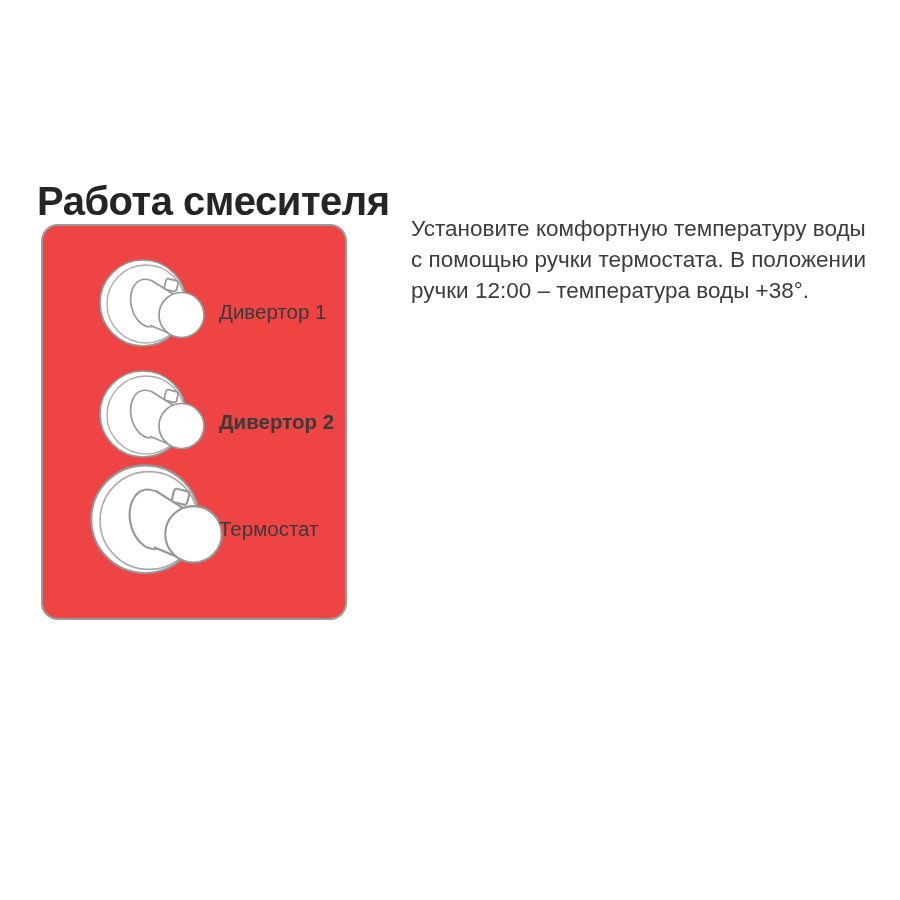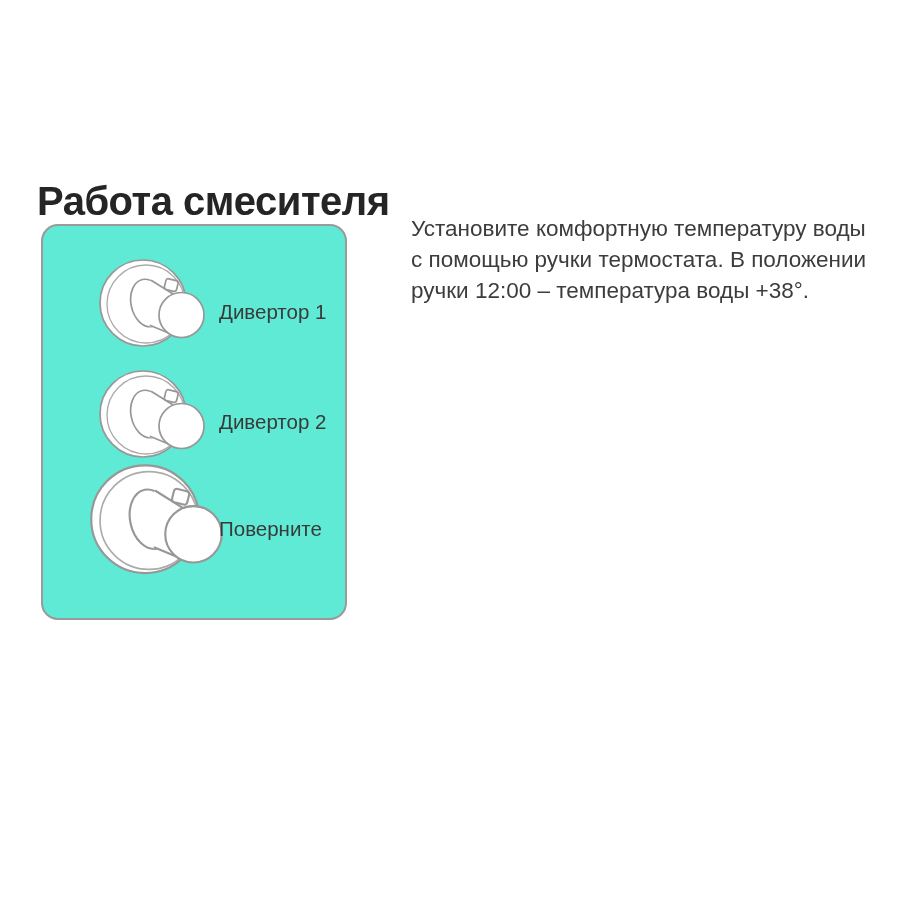--- a/index.html
+++ b/index.html
@@ -6,32 +6,32 @@
   body{width:900px;height:900px;font-family:"Liberation Sans",sans-serif;overflow:hidden;}
   .page{position:relative;width:900px;height:900px;background:#ffffff;border-radius:22px;}
 
   .title{
     position:absolute;left:37px;top:152px;
     font-size:40px;font-weight:700;color:#252525;letter-spacing:-0.5px;
   }
 
   .diagram-box{
     position:absolute;left:41px;top:224px;width:306px;height:396px;
-    border:2px solid #9a9a9a;border-radius:17px;background:#5eead4;box-sizing:border-box;padding-left:36px;
+    border:2px solid #9a9a9a;border-radius:17px;background:#ef4444;box-sizing:border-box;padding-left:36px;
   }
   .knob{position:absolute;}
   .knob.k1{left:52px;top:25px;width:130px;height:110px;}
   .knob.k2{left:52px;top:136px;width:130px;height:110px;}
   .knob.k3{left:42px;top:228px;width:163px;height:138px;}
   .knob-label{
     position:absolute;left:176px;width:120px;
     font-size:20.5px;line-height:24px;color:#3a3a3a;white-space:nowrap;
   }
   .knob-label.l1{top:74px;}
-  .knob-label.l2{top:184px;}
+  .knob-label.l2{top:184px;font-weight:bold;}
   .knob-label.l3{top:291px;}
 
   .text-col{
     position:absolute;left:395px;top:213px;width:478px;
     font-size:22.5px;line-height:31px;color:#3c3c3c;
   }
   .text-col p{margin:0 0 15px 16px;}
 
   .defs-holder{position:absolute;width:0;height:0;overflow:hidden;}
 </style>
@@ -70,20 +70,20 @@
     <span class="knob-label l1">Дивертор 1</span>
 
     <svg class="knob k2" viewBox="0 0 130 110">
       <use href="#knob-shape"></use>
     </svg>
     <span class="knob-label l2">Дивертор 2</span>
 
     <svg class="knob k3" viewBox="0 0 130 110">
       <use href="#knob-shape"></use>
     </svg>
-    <span class="knob-label l3">Поверните</span>
+    <span class="knob-label l3">Термостат</span>
   </div>
 
   <div class="text-col">
     <p>Установите комфортную температуру воды с помощью ручки термостата. В положении ручки 12:00 – температура воды +38°.</p>
   </div>
 
 </div>
 
 </body></html>

